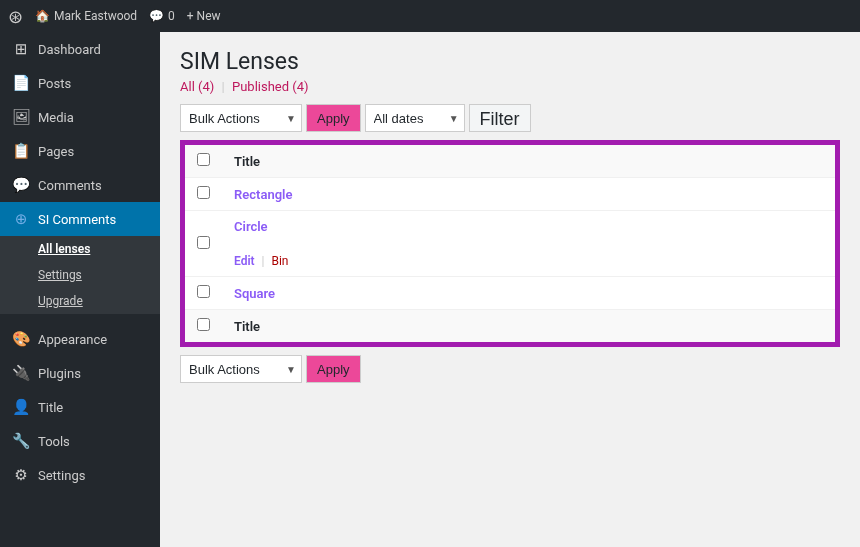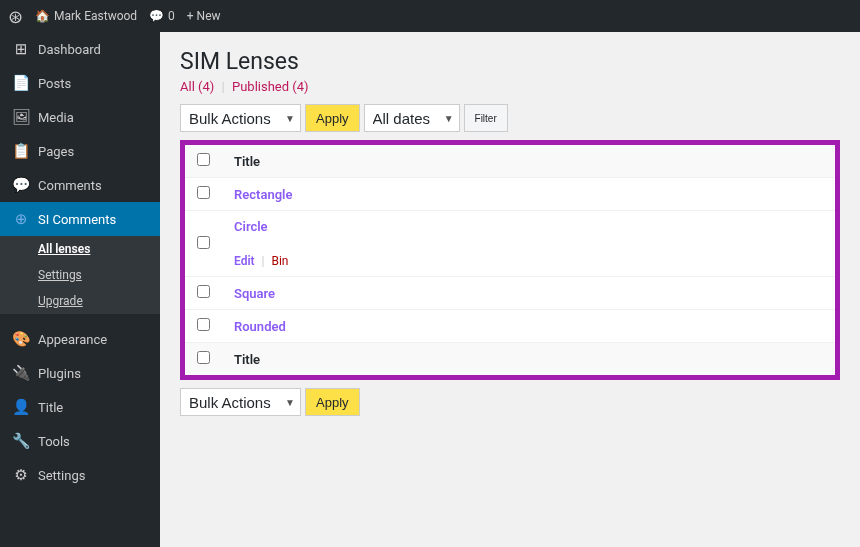--- a/index.html
+++ b/index.html
@@ -94,49 +94,49 @@
       margin-bottom: 8px;
     }
     .select-wrapper {
       position: relative;
       display: inline-block;
     }
     .toolbar-select {
       appearance: none;
       background: #fff;
       border: 1px solid #ccc;
-      padding: 4px 28px 4px 8px;
-      font-size: 15px;
+      padding: 4px 40px 4px 8px;
+      font-size: 13px;
       color: #23282d;
       cursor: pointer;
       height: 28px;
     }
     .select-arrow {
       position: absolute;
       right: 6px;
       top: 50%;
       transform: translateY(-50%);
       pointer-events: none;
       font-size: 10px;
       color: #555;
     }
     .toolbar-btn {
-      background: #fde047;
+      background: #ec4899;
       border: 1px solid #ccc;
       padding: 4px 10px;
       font-size: 13px;
       color: #23282d;
       cursor: pointer;
       height: 28px;
     }
     .filter-btn {
       background: #f3f5f6;
       border: 1px solid #ccc;
       padding: 4px 10px;
-      font-size: 10px;
+      font-size: 18px;
       color: #23282d;
       cursor: pointer;
       height: 28px;
     }
 
     
     .lenses-table {
       background: #fff;
       border: 5px solid #a21caf;
       width: 100%;
@@ -302,28 +302,20 @@
           </td>
         </tr>
         <tr>
           <td class="checkbox-col">
             <input type="checkbox" style="">
           </td>
           <td>
             <a>Square</a>
           </td>
         </tr>
-        <tr>
-          <td class="checkbox-col">
-            <input type="checkbox" style="">
-          </td>
-          <td>
-            <a>Rounded</a>
-          </td>
-        </tr>
         <tr style="background:#f9f9f9;">
           <td class="checkbox-col">
             <input type="checkbox" style="">
           </td>
           <td>
             <span style="font-weight:600;color:#23282d;">Title</span>
           </td>
         </tr>
       </tbody>
     </table>

